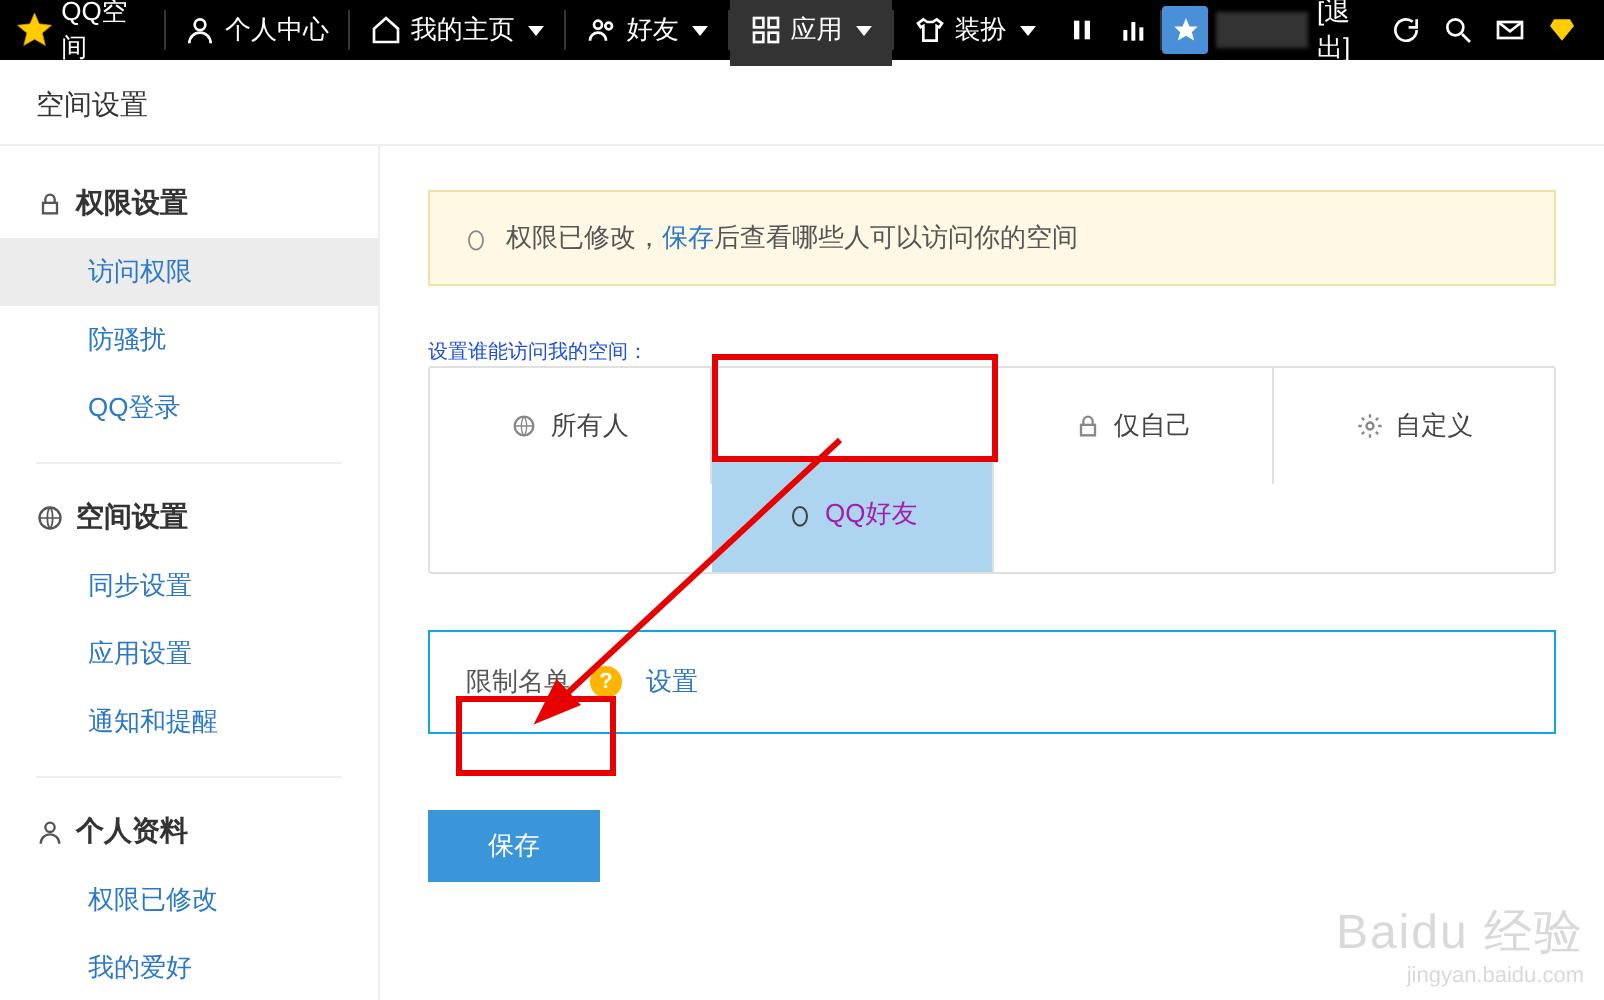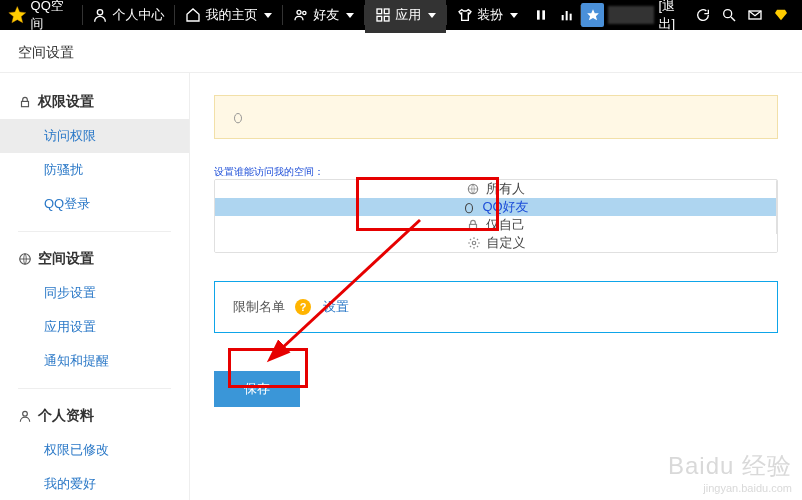--- a/index.html
+++ b/index.html
@@ -31,24 +31,24 @@
 .sb-item { padding: 8px 18px 8px 44px; color: #2a78c7; cursor: pointer; font-size: 13px; }
 .sb-item.active { background: #ececec; }
 .sb-divider { height: 1px; background: #eee; margin: 10px 18px; }
 
 
 .content { flex: 1; padding: 22px 24px; position: relative; }
 .notice { background: #fff8e5; border: 1px solid #f2e0a8; padding: 14px 16px; display: flex; align-items: center; gap: 8px; color: #555; margin-bottom: 26px; }
 .notice .hl { color: #2a78c7; }
 .section-label { color: #1d4ed8; font-size: 10px; }
 
-.options-row { display: flex; border: 1px solid #e0e0e0; border-radius: 2px; overflow: hidden; margin-bottom: 28px; flex-direction: column; }
+.options-row { display: flex; border: 1px solid #e0e0e0; border-radius: 2px; overflow: hidden; margin-bottom: 28px; }
 .opt { flex: 1; height: 58px; display: flex; align-items: center; justify-content: center; gap: 6px; cursor: pointer; color: #444; font-size: 13px; border-right: 1px solid #e0e0e0; background: #fff; }
 .opt:last-child { border-right: none; }
-.opt.selected { background: #aed5f0; color: #1d4ed8; }
+.opt.selected { background: #aed5f0; color: #a21caf; margin-top: 44px; }
 
 .restrict-row { border: 1px solid #0ea5e9; padding: 16px 18px; display: flex; align-items: center; gap: 10px; color: #555; margin-bottom: 38px; text-align: center; }
 .help-badge { width: 16px; height: 16px; border-radius: 50%; background: #ffb400; color: #fff; display: inline-flex; align-items: center; justify-content: center; font-size: 11px; font-weight: bold; }
 .restrict-row .config-link { color: #2a78c7; cursor: pointer; margin-left: 2px; }
 
 .save-btn { display: inline-block; background: #3a96d8; color: #fff; border: none; padding: 9px 30px; font-size: 13px; cursor: pointer; }
 
 
 .hl-box { position: absolute; border: 3px solid #e60000; pointer-events: none; }
 .hl-qqfriend { left: 356px; top: 177px; width: 143px; height: 54px; }
@@ -206,20 +206,23 @@
     <div class="sb-item">权限已修改</div>
     <div class="sb-item">我的爱好</div>
 
   </div>
 
   <div class="content">
     <div class="notice">
       <svg class="ic" viewBox="0 0 24 24">
           <ellipse cx="12" cy="14" rx="6" ry="8" fill="none" stroke="#888" stroke-width="1.5"></ellipse>
         </svg>
+      <span>
+        <span>权限已修改，</span><span class="hl">保存</span><span>后查看哪些人可以访问你的空间</span>
+      </span>
     </div>
 
     <div class="section-label">设置谁能访问我的空间：</div>
 
     <div class="options-row">
       <div class="opt">
         <svg class="ic" viewBox="0 0 24 24">
             <circle cx="12" cy="12" r="8" fill="none" stroke="#888" stroke-width="2"></circle>
             <path d="M4 12h16M12 4c3 3 3 13 0 16M12 4c-3 3-3 13 0 16" fill="none" stroke="#888" stroke-width="1.2"></path>
           </svg>

